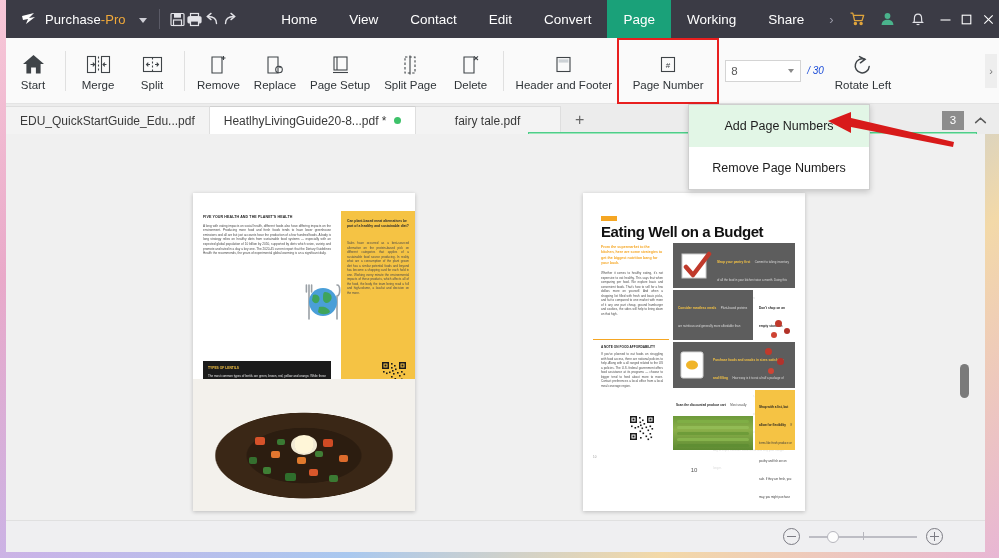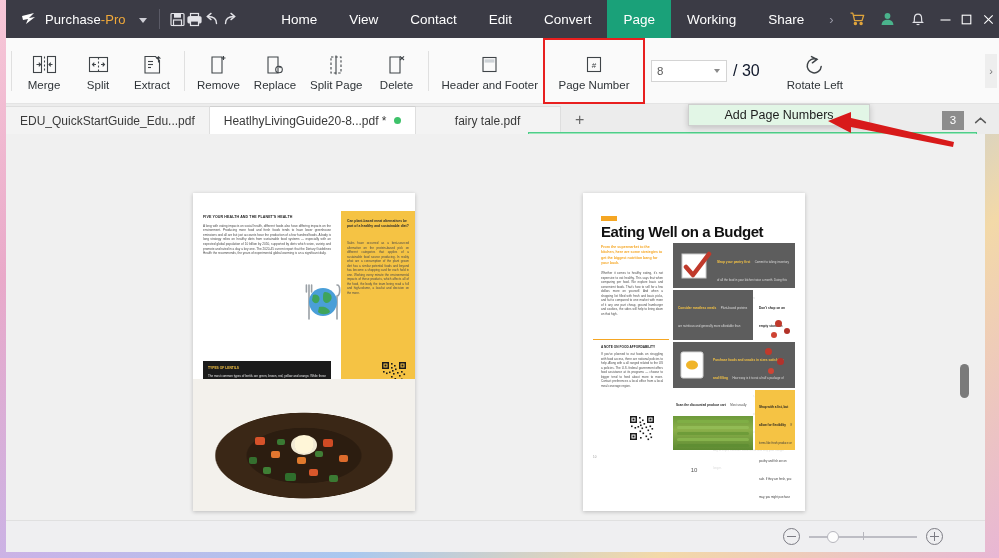--- a/index.html
+++ b/index.html
@@ -71,21 +71,21 @@
   .page-input {
     width: 76px; height: 22px; border: 1px solid #d4d4d4; background: #fff;
     display: flex; align-items: center; padding: 0 5px; font-size: 11.5px; color: #5a5a5a;
     position: relative;
   }
   .page-input .ic-caret {
     position: absolute; right: 6px; top: 8px;
     width: 0; height: 0; border-left: 3.5px solid transparent; border-right: 3.5px solid transparent;
     border-top: 4px solid #8a8a8a;
   }
-  .page-total { font-size: 16px; color: #0f172a; white-space: nowrap; }
+  .page-total { font-size: 10px; color: #1d4ed8; white-space: nowrap; font-style: italic; }
   .rb-chev {
     position: absolute; right: 2px; top: 16px; width: 12px; height: 34px;
     background: #eeeeee; display: flex; align-items: center; justify-content: center;
     font-size: 11px; color: #777;
   }
 
   
   .tabstrip {
     position: absolute; left: 6px; top: 104px; width: 993px; height: 30px;
     background: #ececec; display: flex; align-items: flex-end;
@@ -117,21 +117,21 @@
     background: #9ce6ba; border: 1px solid #4ecd8a;
   }
 
   
   .dropdown {
     position: absolute; left: 688px; top: 104px; width: 182px;
     background: #ffffff; border: 1px solid #cfcfcf; box-shadow: 0 2px 6px rgba(0,0,0,.18);
     z-index: 40;
   }
   .dd-item {
-    height: 20px; display: flex; align-items: center; justify-content: center;
+    height: 42px; display: flex; align-items: center; justify-content: center;
     font-size: 12.5px; color: #1d1d1d;
   }
   .dd-item.hl { background: #e2f6e6; }
 
   
   .red-arrow { position: absolute; left: 826px; top: 108px; z-index: 45; }
 
   
   .viewport {
     position: absolute; left: 6px; top: 134px; width: 979px; height: 386px;
@@ -310,20 +310,28 @@
     <div class="win-btn">
       <svg width="13" height="13" viewBox="0 0 13 13" stroke="#ffffff" stroke-width="1.1">
           <line x1="2.3" y1="2.3" x2="10.7" y2="10.7"></line>
           <line x1="10.7" y1="2.3" x2="2.3" y2="10.7"></line>
         </svg>
     </div>
   </div>
 
   <div class="ribbon">
 
+    <div class="rb-item">
+      <span class="rb-ic">
+        <svg width="25" height="23" viewBox="0 0 25 23" fill="#3f4448">
+          <path d="M12.5 2 L23 11 H19.6 V20.5 H14.9 V14.6 H10.1 V20.5 H5.4 V11 H2 Z"></path>
+        </svg>
+      </span>
+      <span class="rb-label">Start</span>
+    </div>
 
     <div class="rb-div"></div>
 
     <div class="rb-item">
       <span class="rb-ic">
         <svg width="25" height="22" viewBox="0 0 25 22" fill="none" stroke="#3f4448" stroke-width="1.1">
           <rect x="1.5" y="2.5" width="8" height="16"></rect>
             <rect x="15.5" y="2.5" width="8" height="16"></rect>
           <line x1="12.5" y1="2.5" x2="12.5" y2="18.5" stroke-dasharray="2 2"></line>
           <path d="M4.5 10.5 H8 M6.8 8.6 L8.6 10.5 L6.8 12.4"></path>
@@ -338,32 +346,20 @@
         <svg width="25" height="22" viewBox="0 0 25 22" fill="none" stroke="#3f4448" stroke-width="1.1">
           <rect x="3.5" y="3.5" width="18" height="14"></rect>
           <line x1="12.5" y1="3.5" x2="12.5" y2="17.5" stroke-dasharray="2 2"></line>
           <path d="M10 10.5 H6.5 M8.3 8.6 L6.5 10.5 L8.3 12.4"></path>
           <path d="M15 10.5 H18.5 M16.7 8.6 L18.5 10.5 L16.7 12.4"></path>
         </svg>
       </span>
       <span class="rb-label">Split</span>
     </div>
 
-    <div class="rb-item">
-      <span class="rb-ic">
-        <svg width="25" height="22" viewBox="0 0 25 22" fill="none" stroke="#3f4448" stroke-width="1.1">
-          <path d="M5 2.5 H15.5 L19.5 6.5 V19 H5 Z"></path>
-          <line x1="8" y1="7.5" x2="13" y2="7.5"></line>
-            <line x1="8" y1="10.5" x2="13" y2="10.5"></line>
-            <line x1="8" y1="13.5" x2="11" y2="13.5"></line>
-          <path d="M18.5 8.5 V3 M16.6 4.7 L18.5 2.8 L20.4 4.7"></path>
-        </svg>
-      </span>
-      <span class="rb-label">Extract</span>
-    </div>
 
     <div class="rb-div"></div>
 
     <div class="rb-item">
       <span class="rb-ic">
         <svg width="25" height="22" viewBox="0 0 25 22" fill="none" stroke="#3f4448" stroke-width="1.1">
           <path d="M6 3 H16 V19 H6 Z"></path>
           <path d="M17.5 2 V6 M15.5 4 H19.5"></path>
         </svg>
       </span>
@@ -374,20 +370,30 @@
       <span class="rb-ic">
         <svg width="25" height="22" viewBox="0 0 25 22" fill="none" stroke="#3f4448" stroke-width="1.1">
           <path d="M6 3 H16 V19 H6 Z"></path>
           <circle cx="17" cy="15.5" r="3.3"></circle>
           <path d="M17 12.5 L18.6 13.7"></path>
         </svg>
       </span>
       <span class="rb-label">Replace</span>
     </div>
 
+    <div class="rb-item">
+      <span class="rb-ic">
+        <svg width="25" height="22" viewBox="0 0 25 22" fill="none" stroke="#3f4448" stroke-width="1.1">
+          <rect x="6" y="3" width="13" height="13"></rect>
+          <line x1="9" y1="3" x2="9" y2="16"></line>
+          <line x1="5" y1="18.5" x2="20" y2="18.5"></line>
+        </svg>
+      </span>
+      <span class="rb-label">Page Setup</span>
+    </div>
 
     <div class="rb-item">
       <span class="rb-ic">
         <svg width="25" height="22" viewBox="0 0 25 22" fill="none" stroke="#3f4448" stroke-width="1.1">
           <path d="M7 3 H17 V19 H7 Z" stroke-dasharray="2.4 2"></path>
           <line x1="12" y1="1.5" x2="12" y2="20.5"></line>
         </svg>
       </span>
       <span class="rb-label">Split Page</span>
     </div>
@@ -425,21 +431,21 @@
     </div>
 
     <div class="page-box">
       <div class="page-input">
         <span>8</span>
         <span class="ic-caret"></span>
       </div>
       <span class="page-total">/ 30</span>
     </div>
 
-    <div class="rb-item" style="margin-left:20px;">
+    <div class="rb-item" style="margin-left:4px;">
       <span class="rb-ic">
         <svg width="25" height="22" viewBox="0 0 25 22" fill="none" stroke="#3f4448" stroke-width="1.5" stroke-linecap="round">
           <path d="M19.2 12.5 A7 7 0 1 1 14.6 5.3"></path>
           <path d="M9.5 2.6 L15 5.4 L10.4 8.8"></path>
         </svg>
       </span>
       <span class="rb-label">Rotate Left</span>
     </div>
 
     <div class="rb-chev">›</div>
@@ -464,20 +470,21 @@
             <path d="M1.6 6.6 L6.5 2.2 L11.4 6.6"></path>
           </svg>
       </span>
     </div>
   </div>
 
   <div class="loadbar"></div>
 
   <div class="dropdown">
     <div class="dd-item hl">Add Page Numbers</div>
+    <div class="dd-item">Remove Page Numbers</div>
   </div>
 
   <div class="red-arrow">
     <svg width="132" height="44" viewBox="0 0 132 44">
       <path d="M2 13 L25 4 L25 10 L128 34 L127 39 L25 19 L25 25 Z" fill="#d81a1a"></path>
     </svg>
   </div>
 
   <div class="viewport">
 

